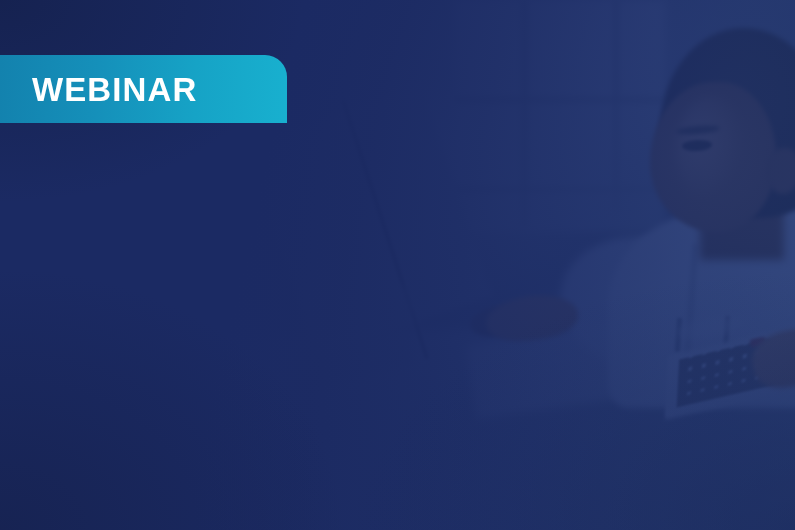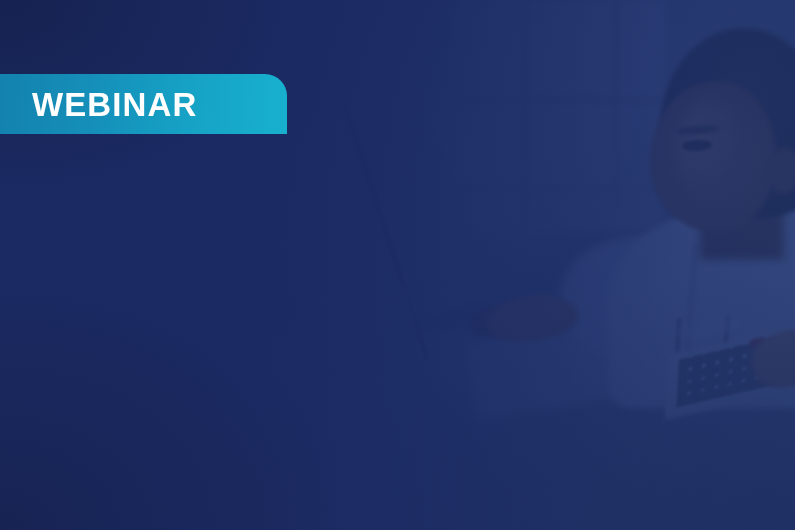--- a/index.html
+++ b/index.html
@@ -321,23 +321,23 @@
     background:
       radial-gradient(ellipse 70% 80% at 0% 100%, rgba(22,34,80,.85) 0%, rgba(22,34,80,0) 62%),
       radial-gradient(ellipse 60% 60% at 0% 0%, rgba(20,32,76,.80) 0%, rgba(20,32,76,0) 64%),
       radial-gradient(ellipse 80% 70% at 100% 100%, rgba(24,38,88,.42) 0%, rgba(24,38,88,0) 70%);
   }
 
   
   .badge {
     position: absolute;
     left: 0;
-    top: 74px;
+    top: 55px;
     width: 287px;
-    height: 60px;
+    height: 68px;
     background: linear-gradient(92deg, #1382ae 0%, #1590ba 34%, #16a3c6 68%, #18b0cf 100%);
     border-top-right-radius: 22px;
     display: flex;
     align-items: center;
   }
   .badge-label {
     color: #ffffff;
     font-family: "Liberation Sans", sans-serif;
     font-size: 33px;
     font-weight: bold;

